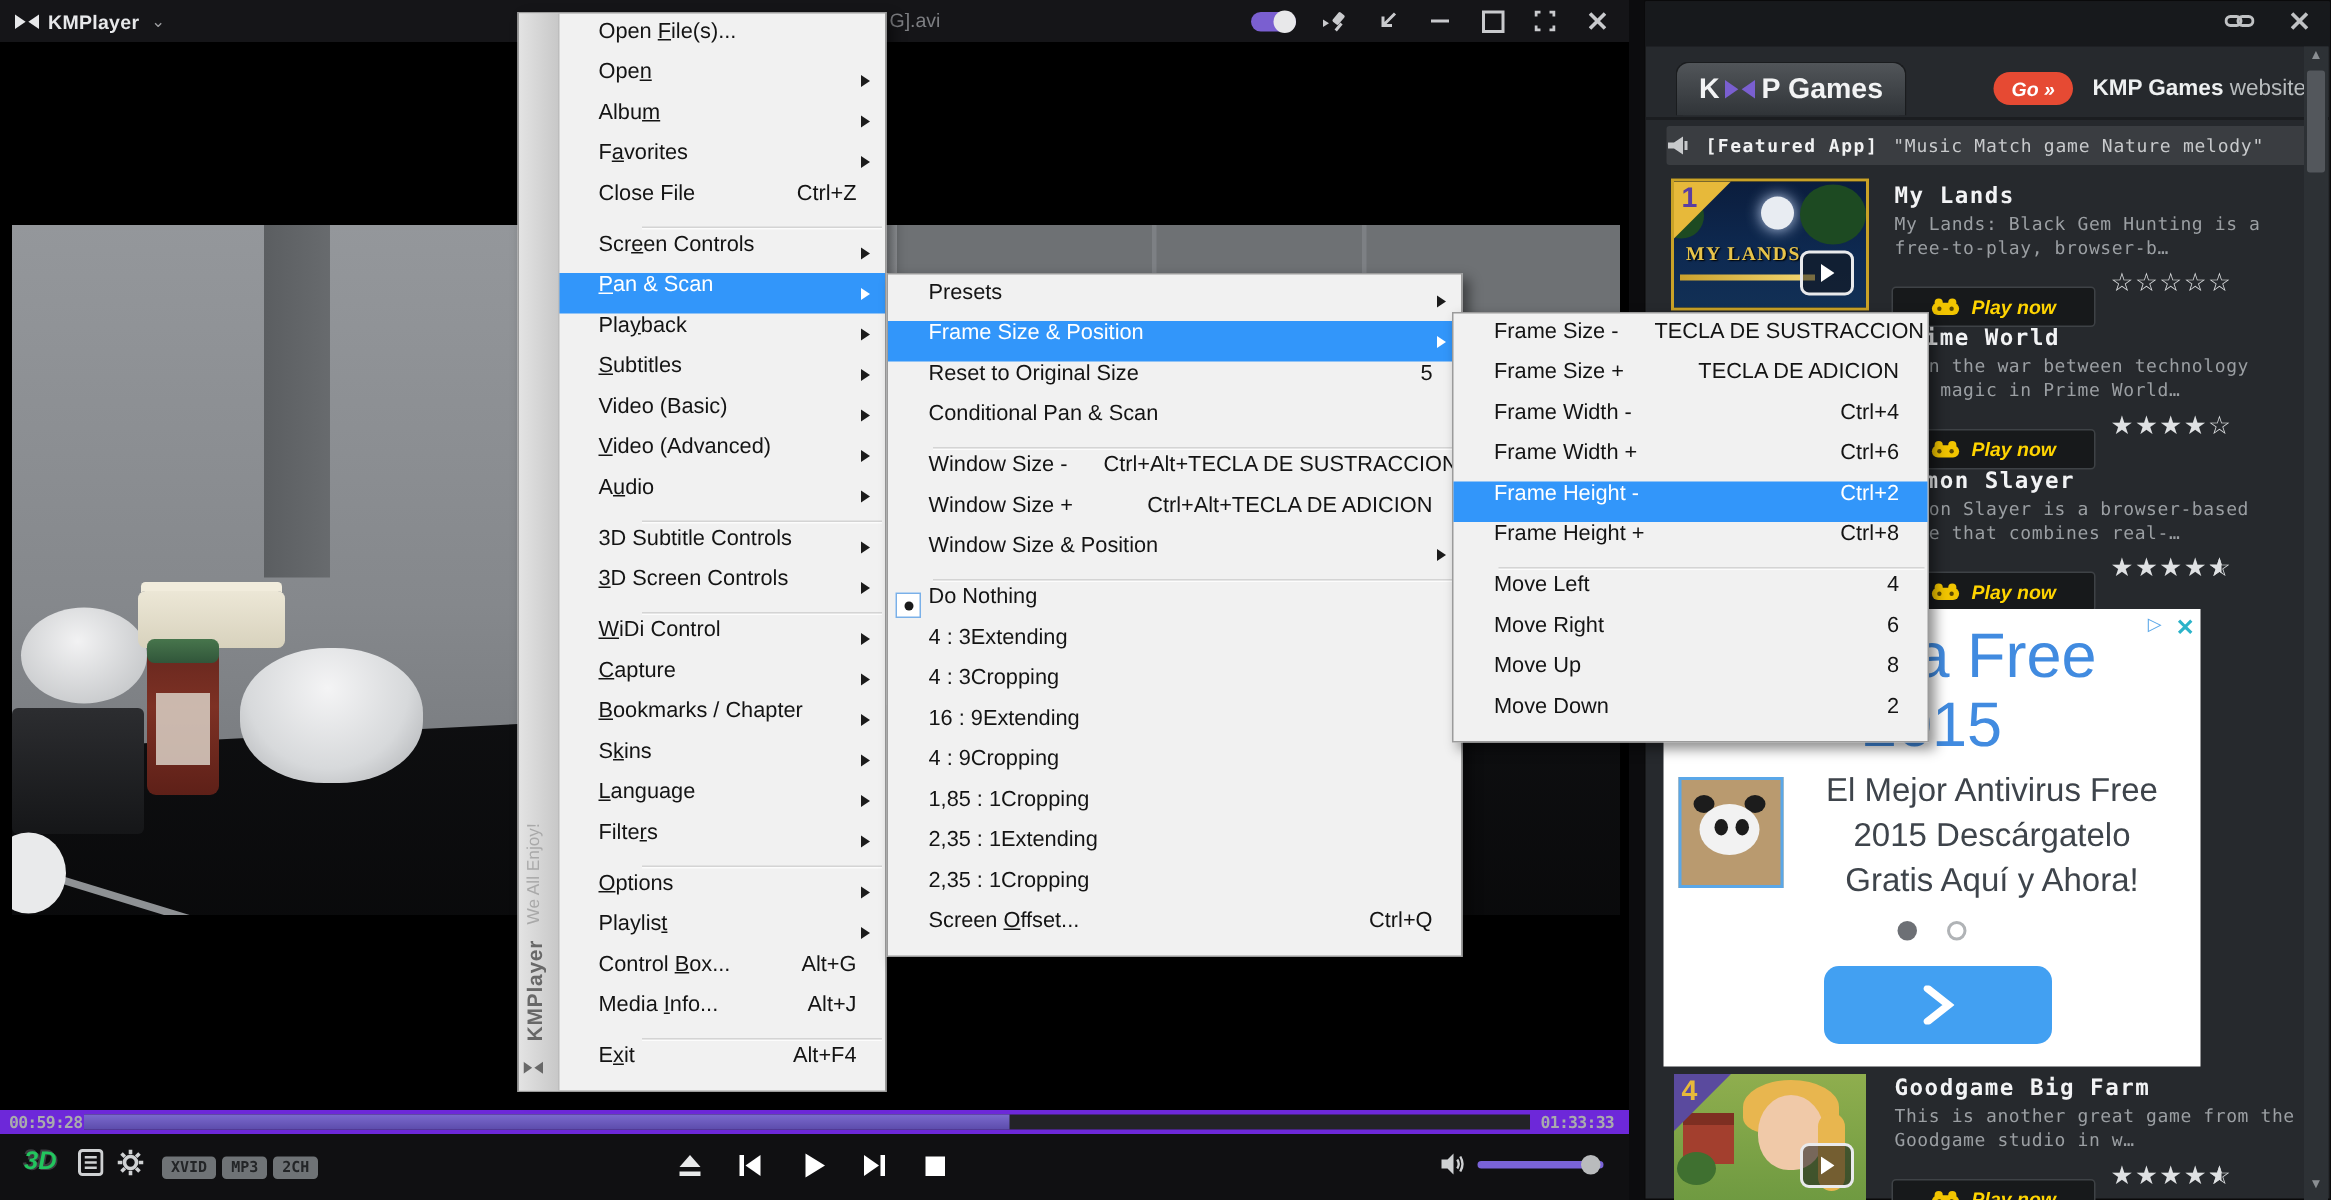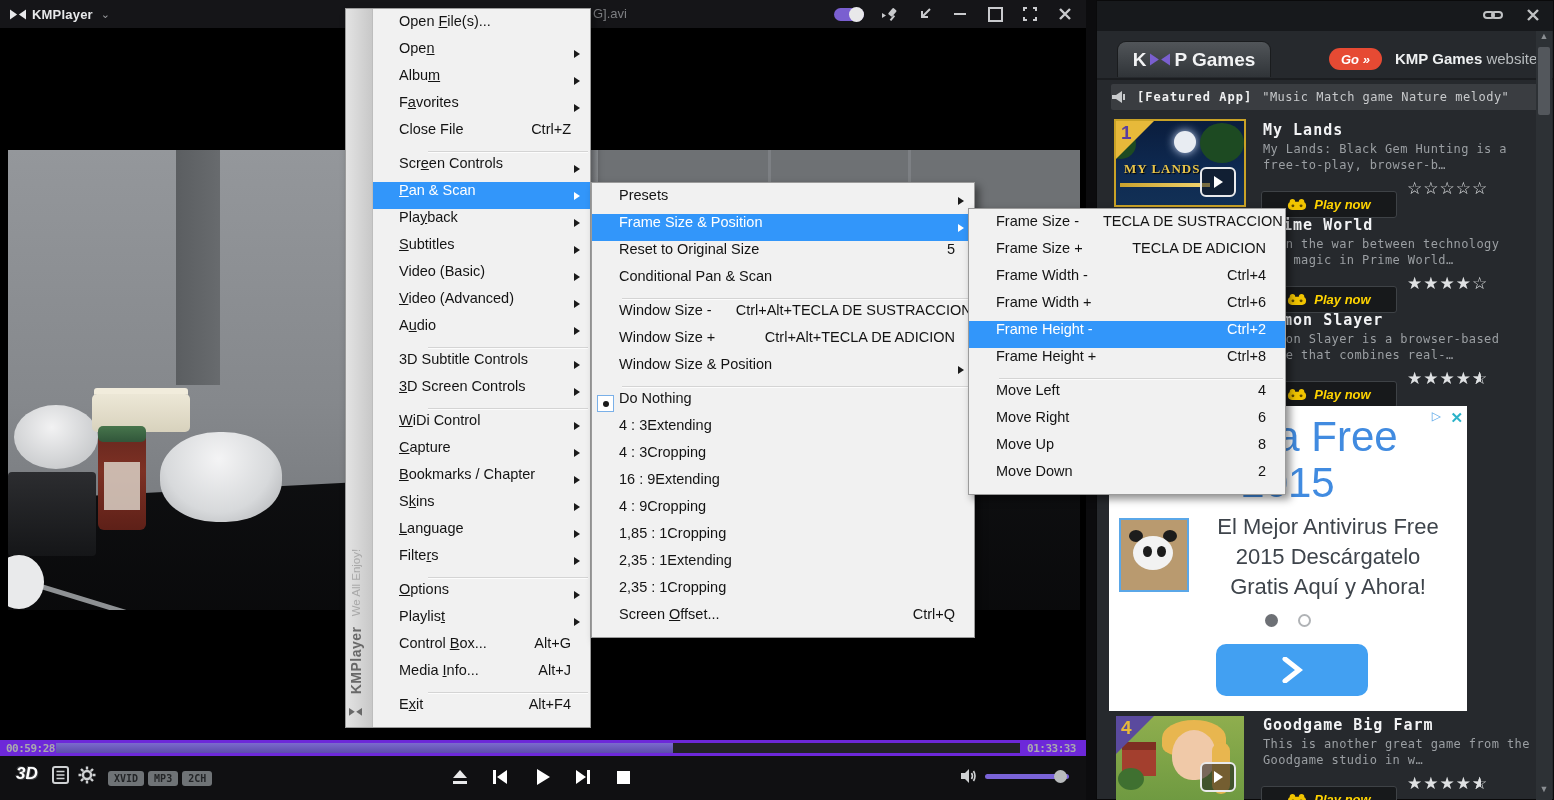--- a/index.html
+++ b/index.html
@@ -44,21 +44,21 @@
   .tray{position:absolute;left:0px;top:322px;width:88px;height:84px;border-radius:4px;background:linear-gradient(180deg,#2c2d30,#151618);}
   .plate{position:absolute;left:-14px;top:405px;width:50px;height:54px;border-radius:50%;background:#e9eaeb;}
   
   #progress-row{position:absolute;left:0;top:740px;width:1086px;height:16px;background:#6d28d9;display:flex;align-items:center;}
   .ptime{font-family:"DejaVu Sans Mono",monospace;font-size:11px;font-weight:bold;color:#a9aaad;letter-spacing:-0.5px;}
   #elapsed{position:absolute;left:6px;top:2px;}
   #total{position:absolute;right:10px;top:2px;}
   .ptrack{position:absolute;left:56px;top:3px;width:964px;height:10px;background:#232327;}
   .pfill{height:10px;background:linear-gradient(180deg,#7b6ace,#5c4cab);}
   #controls-row{position:absolute;left:0;top:756px;width:1086px;height:44px;background:#101012;display:flex;align-items:center;}
-  .c3d{position:absolute;left:16px;top:8px;font-size:17px;font-weight:bold;font-style:italic;color:#ffffff;
+  .c3d{position:absolute;left:16px;top:8px;font-size:17px;font-weight:bold;font-style:italic;color:#22c55e;
     text-shadow:1px 1px 0 #3c3d40, -1px -1px 0 #3c3d40;}
   .cicon{position:absolute;top:10px;}
   .badge{display:inline-block;background:#6f7376;color:#232527;font-family:"DejaVu Sans Mono",monospace;
     font-size:10px;font-weight:bold;border-radius:3px;padding:2px 6px;margin-right:4px;}
   #badges{position:absolute;left:108px;top:12px;}
   .transport{position:absolute;top:6px;width:34px;height:30px;display:flex;align-items:center;justify-content:center;}
   .vol-track{position:absolute;left:985px;top:18px;width:84px;height:5px;border-radius:3px;background:#7a63d8;}
   .vol-knob{position:absolute;top:-4px;width:13px;height:13px;border-radius:50%;background:#b9bbbd;}
   
   #games{position:absolute;left:1096px;top:0;width:458px;height:800px;background:#26292d;border:1px solid #0a0a0b;box-sizing:border-box;}

